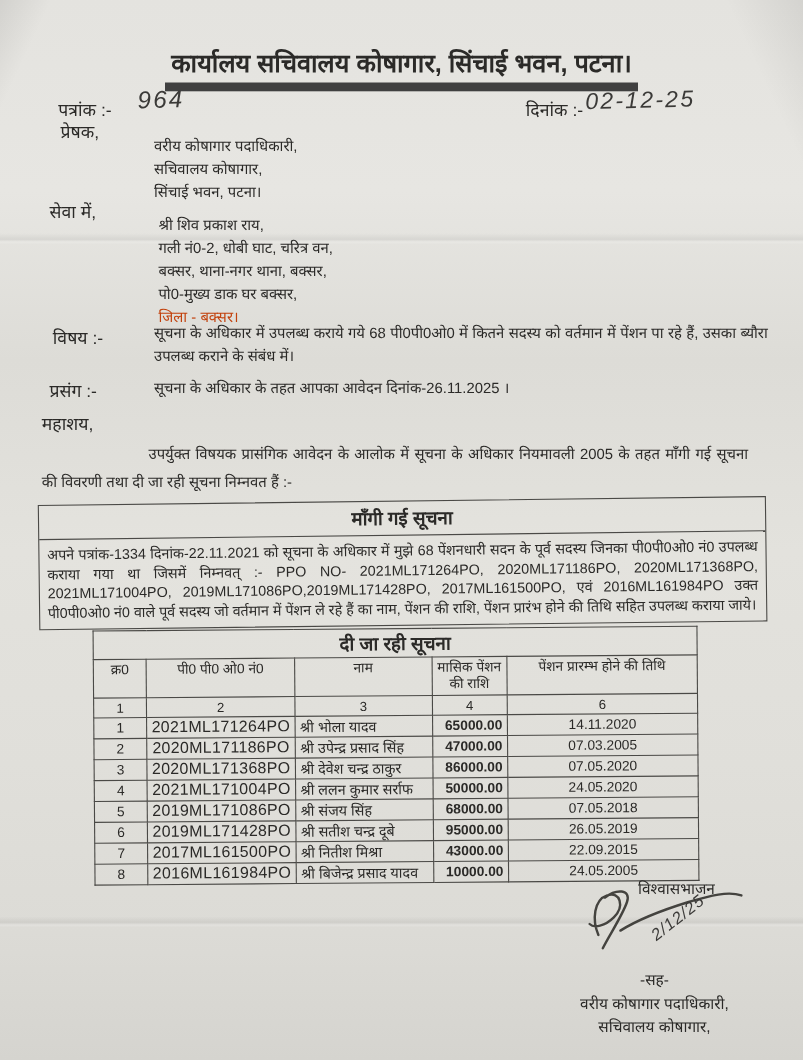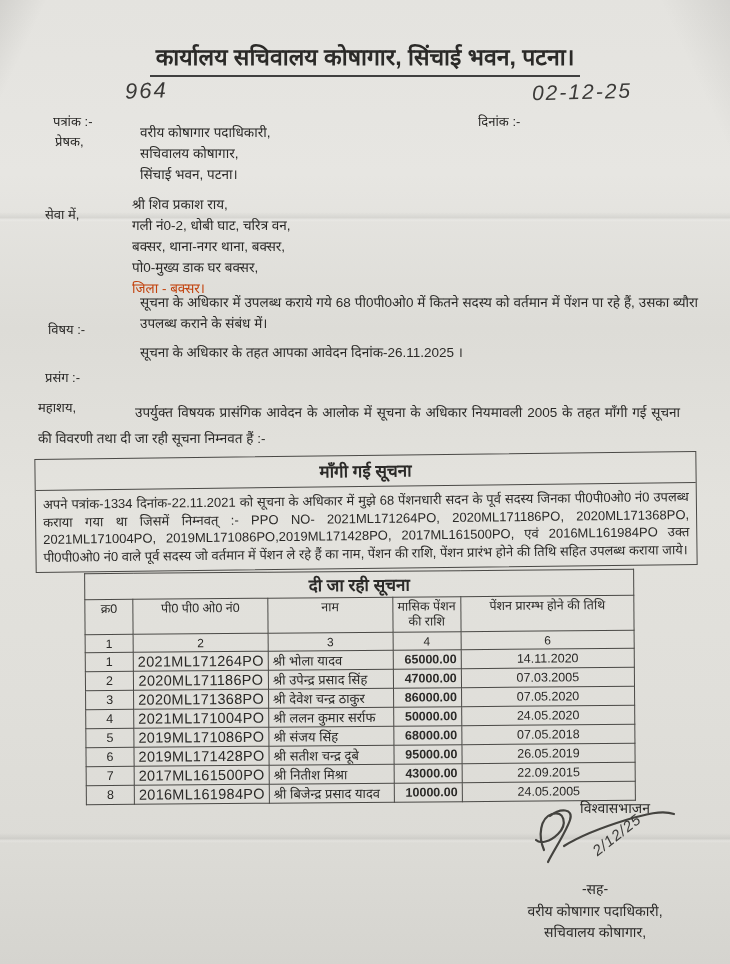--- a/index.html
+++ b/index.html
@@ -18,23 +18,23 @@
   .crease{position:absolute;left:0;right:0;height:10px;pointer-events:none;
     background:linear-gradient(180deg,rgba(0,0,0,0) 0%,rgba(0,0,0,0.06) 55%,rgba(255,255,255,0.18) 80%,rgba(0,0,0,0) 100%);}
   .ink{color:#2b2a28;}
   .hand{color:#3b3a38;font-style:italic;letter-spacing:2px;}
   .abs{position:absolute;}
   .doc-title{
     left:0;right:0;top:40px;text-align:center;
   }
   .doc-title span{
     display:inline-block;font-size:23px;font-weight:bold;
-    border-bottom:2px solid #404040;padding:0 6px 3px 6px;
-  }
-  .label{font-size:13px;margin-top:24px;}
+    border-bottom:8px solid #404040;padding:0 6px 3px 6px;
+  }
+  .label{font-size:16px;}
   .lines div{font-size:13.5px;line-height:21px;}
   .para{font-size:13.5px;line-height:21px;text-align:justify;}
   
   .req-box{
     left:35px;top:455px;width:660px;
     border:1.5px solid #4a4946;
     transform:rotate(-0.7deg);
     background:rgba(255,255,255,0.04);
   }
   .req-title{
@@ -91,21 +91,21 @@
 <div class="abs hand" style="left:532px;top:80px;font-size:21px;transform:rotate(-1.5deg)">02-12-25</div>
 
 <div class="abs ink label" style="left:55px;top:108px">प्रेषक,</div>
 <div class="abs ink lines" style="left:140px;top:122px">
   <div>वरीय कोषागार पदाधिकारी,</div>
   <div>सचिवालय कोषागार,</div>
   <div>सिंचाई भवन, पटना।</div>
 </div>
 
 <div class="abs ink label" style="left:45px;top:181px">सेवा में,</div>
-<div class="abs ink lines" style="left:132px;top:194px">
+<div class="abs ink lines" style="left:144px;top:194px">
   <div>श्री शिव प्रकाश राय,</div>
   <div>गली नं0-2, धोबी घाट, चरित्र वन,</div>
   <div>बक्सर, थाना-नगर थाना, बक्सर,</div>
   <div>पो0-मुख्य डाक घर बक्सर,</div>
   <div style="color:#c2410c">जिला - बक्सर।</div>
 </div>
 
 <div class="abs ink label" style="left:48px;top:296px">विषय :-</div>
 <div class="abs ink para" style="left:140px;top:292px;width:558px">सूचना के अधिकार में उपलब्ध कराये गये 68 पी0पी0ओ0 में कितने सदस्य को वर्तमान में पेंशन पा रहे हैं, उसका ब्यौरा उपलब्ध कराने के संबंध में।</div>
 

